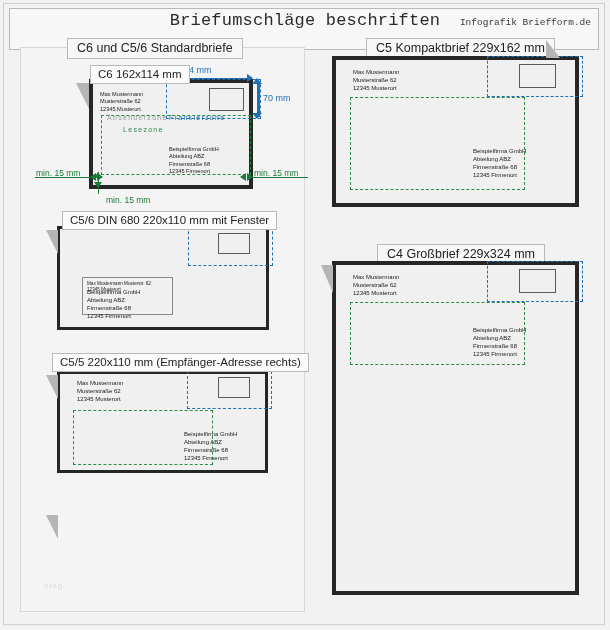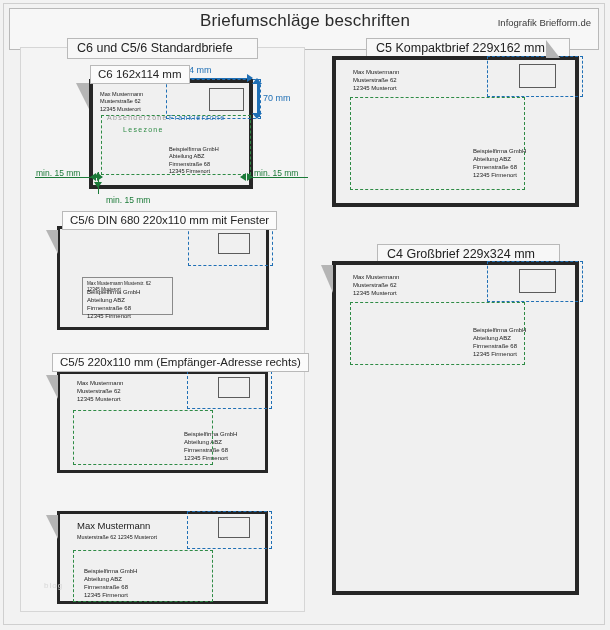--- a/index.html
+++ b/index.html
@@ -10,37 +10,37 @@
     overflow:hidden;
     position:relative;
   }
   .page-frame{
     position:absolute;left:3px;top:3px;width:602px;height:622px;
     background:#f2f2f2;border:1px solid #cfcfcf;box-sizing:border-box;
   }
   
   .header{
     position:absolute;left:5px;top:4px;width:590px;height:42px;
-    background:#f7f7f7;border:1px solid #b9b9b9;box-sizing:border-box;
+    background:#f7f7f7;border:1px solid #b9b9b9;box-sizing:border-box;font-family:Liberation Mono, monospace;
   }
   .header-title{
     position:absolute;left:0;top:2px;width:590px;text-align:center;
     font-size:17px;color:#2b2b2b;letter-spacing:.2px;
   }
   .header-credit{
     position:absolute;right:7px;top:8px;font-size:9.5px;color:#3a3a3a;
   }
   
   .panel{
     position:absolute;background:#f4f4f4;border:1px solid #d6d6d6;
     box-sizing:border-box;
   }
   .panel-legend{
     position:absolute;background:#f7f7f7;border:1px solid #b9b9b9;
-    font-size:12.5px;color:#232323;padding:2px 24px 3px 9px;
+    font-size:12.5px;color:#232323;padding:2px 9px 3px 9px;
     white-space:nowrap;box-sizing:border-box;
   }
   .cap{
     position:absolute;background:#fbfbfb;border:1px solid #b9b9b9;
     font-size:11.5px;color:#232323;padding:2px 7px 3px 7px;
     white-space:nowrap;box-sizing:border-box;z-index:6;
   }
   
   .env{
     position:absolute;background:#f0f0f0;border:4px solid #262626;
@@ -165,31 +165,20 @@
     <div class="addr addr-lg" style="left:124px;top:57px;">Beispielfirma GmbH
 Abteilung ABZ
 Firmenstraße 68
 12345 Firmenort</div>
     <div class="frank" style="left:127px;top:-3px;width:85px;height:38px;"></div>
     <div class="stamp" style="left:158px;top:3px;width:32px;height:21px;"></div>
     <div class="lese" style="left:13px;top:36px;width:140px;height:55px;"></div>
   </div>
   <div class="flap" style="left:42px;top:371px;border-left:12px solid transparent;border-top:24px solid #b5b5b5;"></div>
 
-  <div class="env thin" style="left:53px;top:507px;width:211px;height:93px;">
-    <div class="addr addr-big" style="left:17px;top:6px;">Max Mustermann</div>
-    <div class="addr addr-oneline" style="left:17px;top:20px;">Musterstraße 62 12345 Musterort</div>
-    <div class="addr addr-lg" style="left:24px;top:54px;">Beispielfirma GmbH
-Abteilung ABZ
-Firmenstraße 68
-12345 Firmenort</div>
-    <div class="frank" style="left:127px;top:-3px;width:85px;height:38px;"></div>
-    <div class="stamp" style="left:158px;top:3px;width:32px;height:21px;"></div>
-    <div class="lese" style="left:13px;top:36px;width:140px;height:52px;"></div>
-  </div>
   <div class="flap" style="left:42px;top:511px;border-left:12px solid transparent;border-top:24px solid #b5b5b5;"></div>
   <div class="wmark" style="left:40px;top:577px;">blog</div>
 
   <div class="panel-legend" style="left:362px;top:34px;">C5 Kompaktbrief 229x162 mm</div>
   <div class="env" style="left:328px;top:52px;width:247px;height:151px;">
     <div class="addr addr-lg" style="left:17px;top:9px;">Max Mustermann
 Musterstraße 62
 12345 Musterort</div>
     <div class="addr addr-lg" style="left:137px;top:88px;">Beispielfirma GmbH
 Abteilung ABZ

